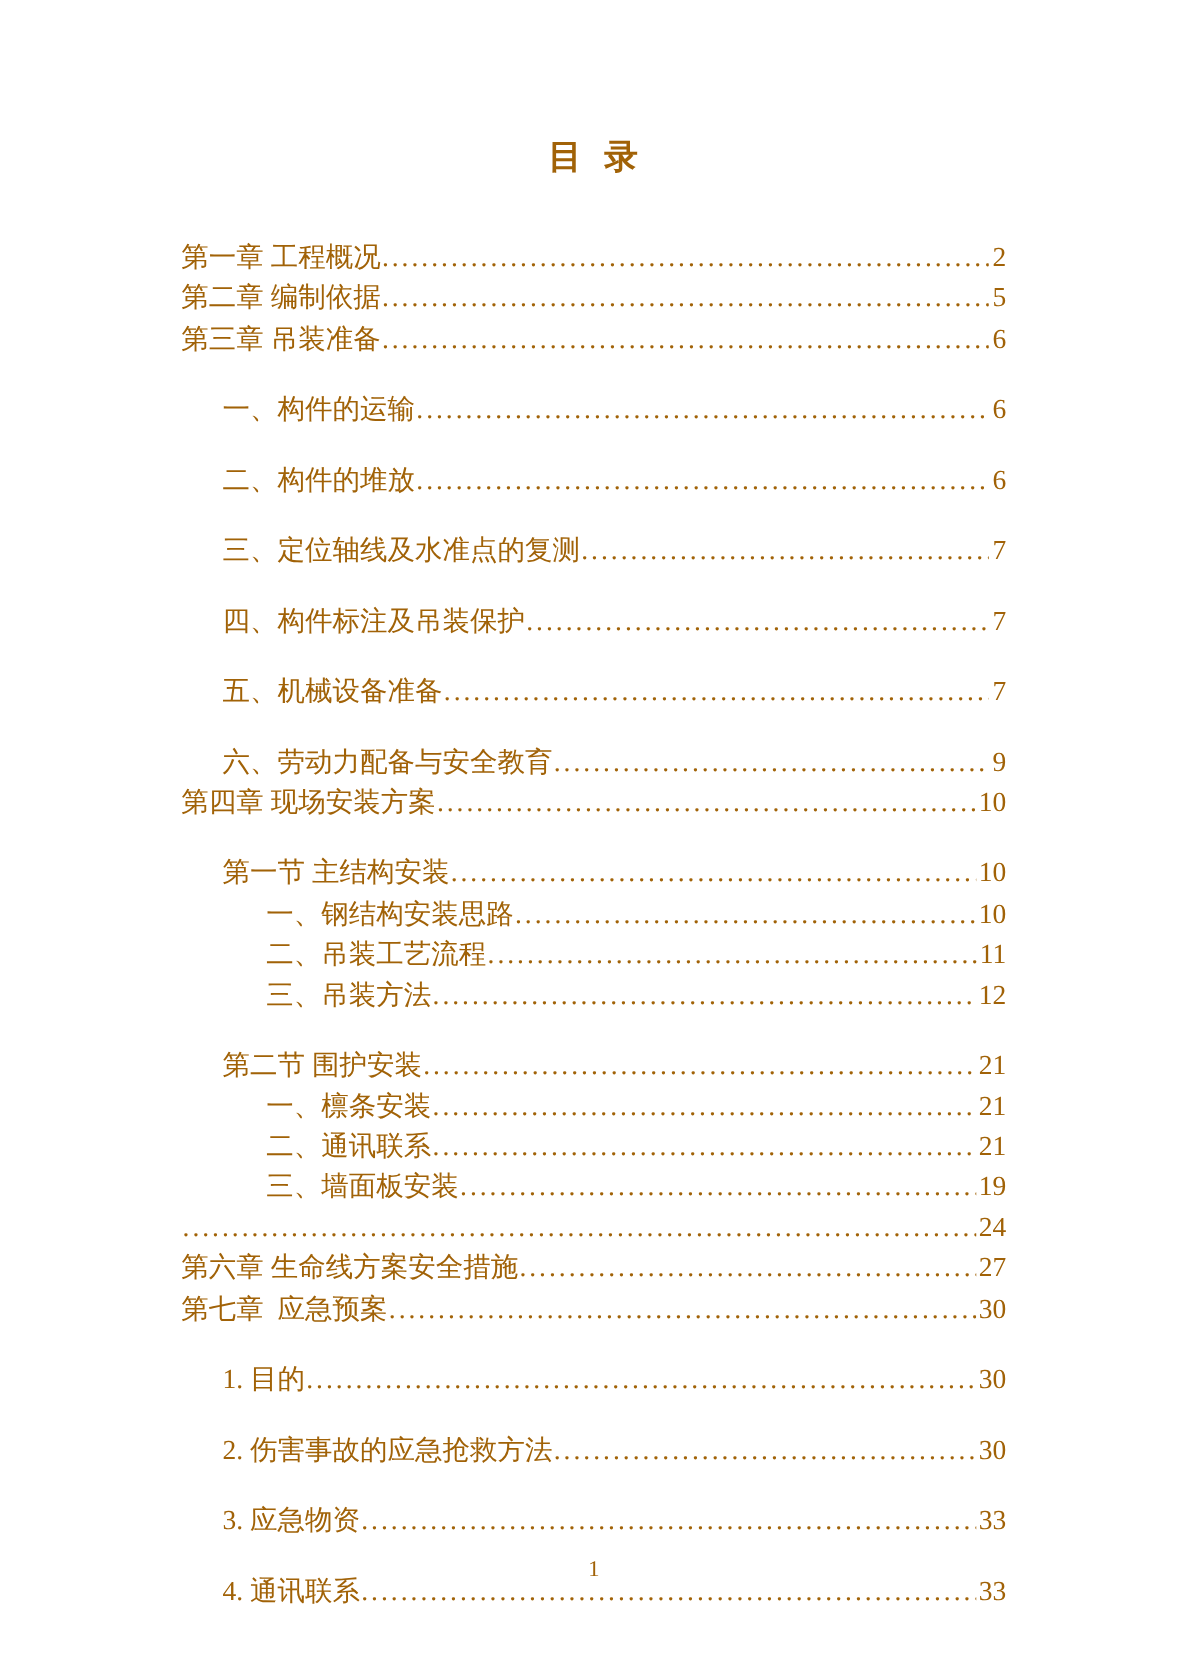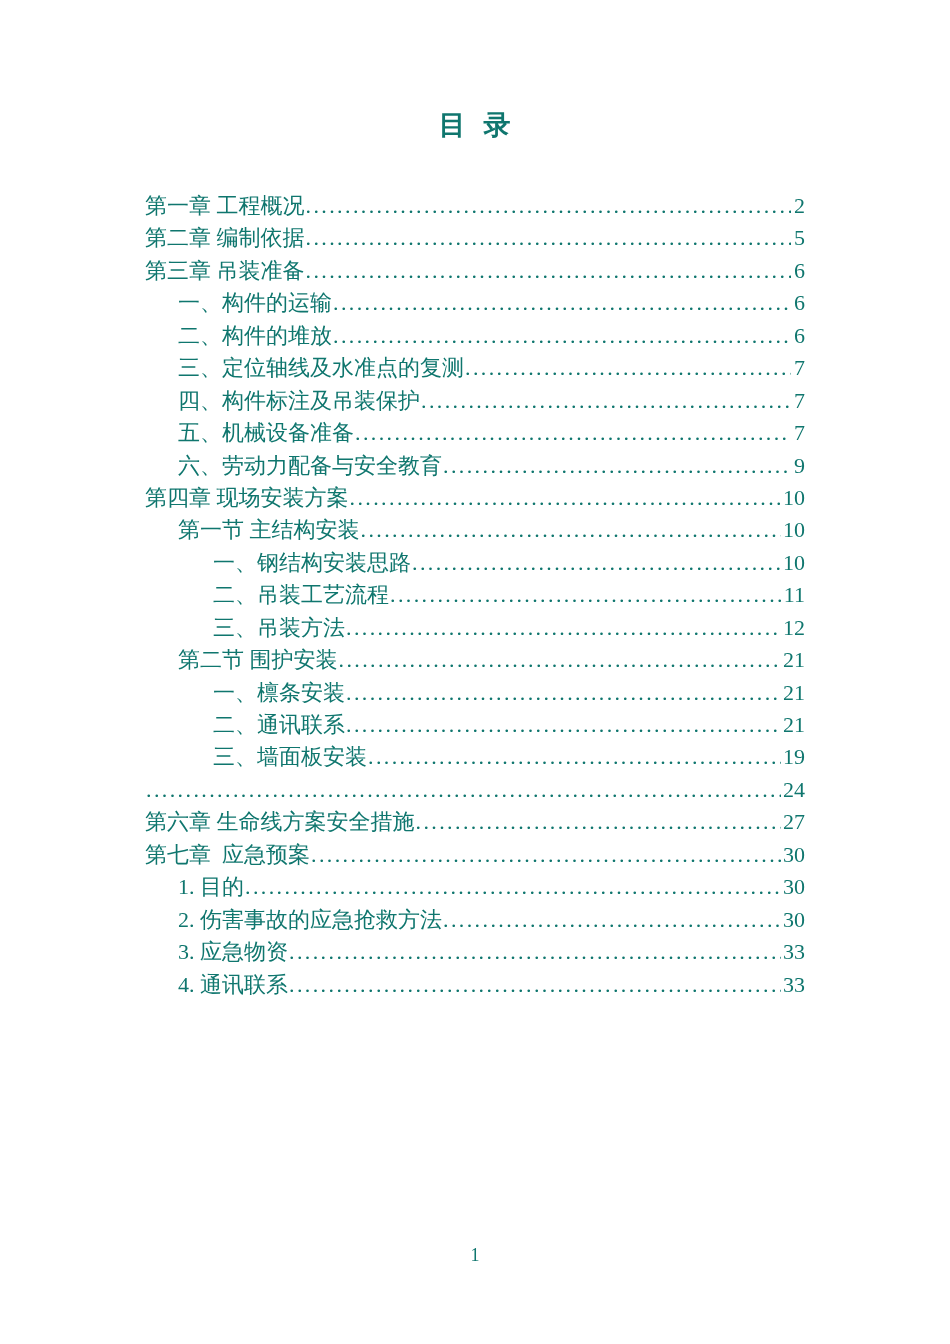--- a/index.html
+++ b/index.html
@@ -5,21 +5,21 @@
   * { margin: 0; padding: 0; box-sizing: border-box; }
   html, body { background: #e8e8e8; }
   body {
     width: 950px; height: 1344px;
     font-family: "Liberation Serif", "DejaVu Serif", serif;
   }
   .page {
     position: relative;
     width: 950px; height: 1344px;
     background: #ffffff;
-    color: #0f766e;
+    color: #a16207;
     overflow: hidden;
   }
   .doc-title {
     position: absolute;
     top: 107px; left: 0; width: 100%;
     text-align: center;
     font-size: 27px;
     font-weight: bold;
     white-space: pre;
     word-spacing: 9px;
@@ -32,21 +32,21 @@
     width: 660px;
   }
   .toc-entry {
     display: flex;
     align-items: flex-start;
     height: 32.45px;
     font-size: 22px;
     line-height: 32.45px;
     cursor: pointer;
   }
-  .toc-entry.lvl1 { padding-left: 33px; }
+  .toc-entry.lvl1 { padding-left: 33px; margin-top: 24px; }
   .toc-entry.lvl2 { padding-left: 68px; }
   .toc-label {
     flex: 0 0 auto;
     white-space: pre;
   }
   .toc-dots {
     flex: 1 1 auto;
     overflow: hidden;
     white-space: nowrap;
     letter-spacing: 2.4px;

